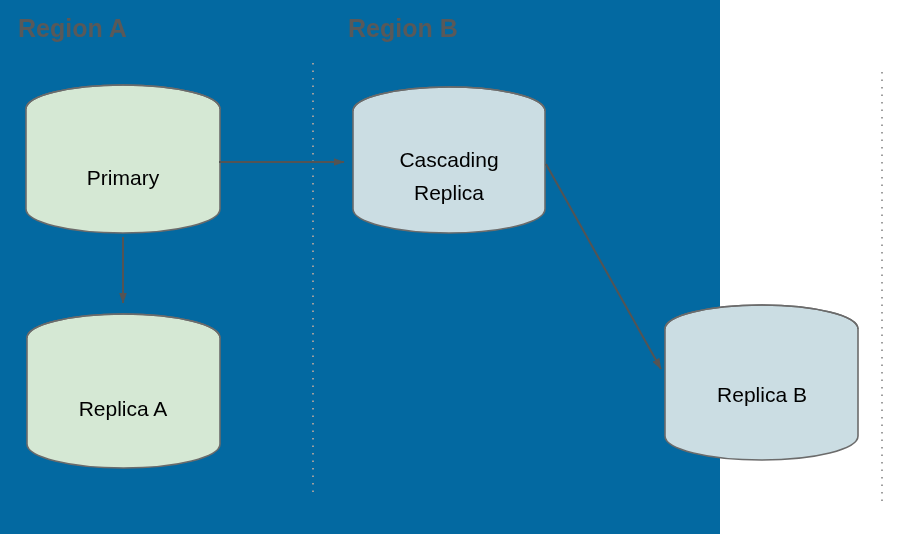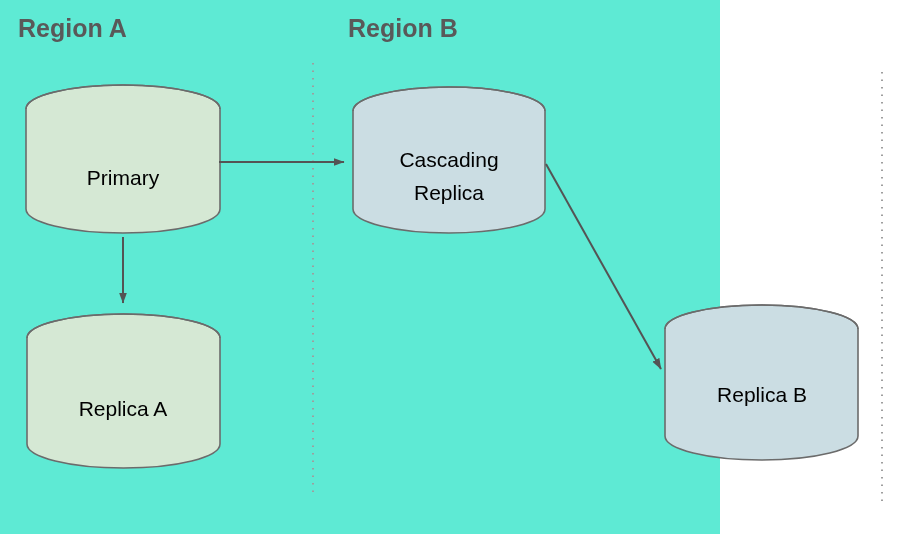--- a/index.html
+++ b/index.html
@@ -11,21 +11,21 @@
   body {
     font-family: "Liberation Sans", sans-serif;
     width: 910px;
     height: 534px;
     overflow: hidden;
   }
   #diagram-root {
     position: relative;
     width: 720px;
     height: 534px;
-    background: #5eead4;
+    background: #0369a1;
     text-align: center;
   }
   #diagram-svg {
     position: absolute;
     top: 0;
     left: 0;
     width: 910px;
     height: 534px;
     display: block;
   }

